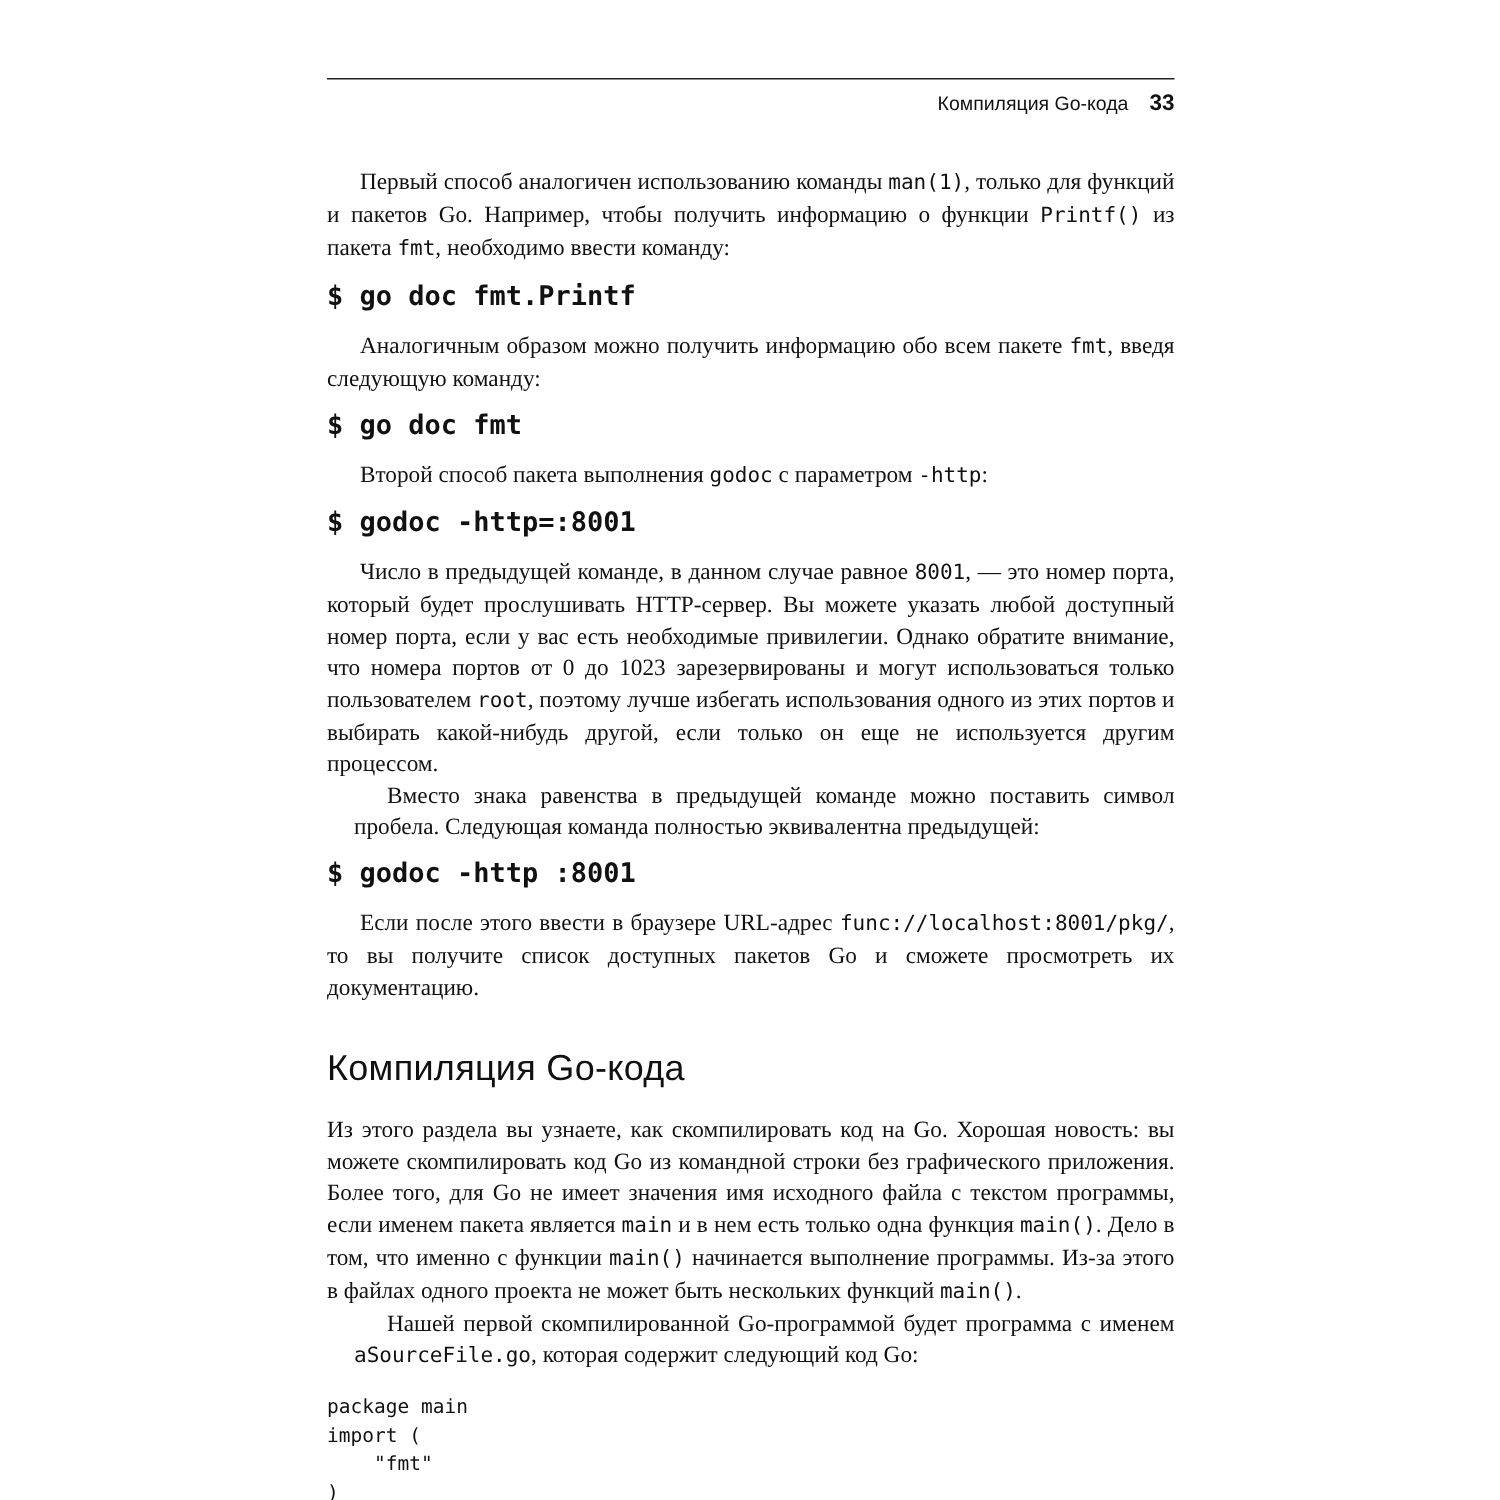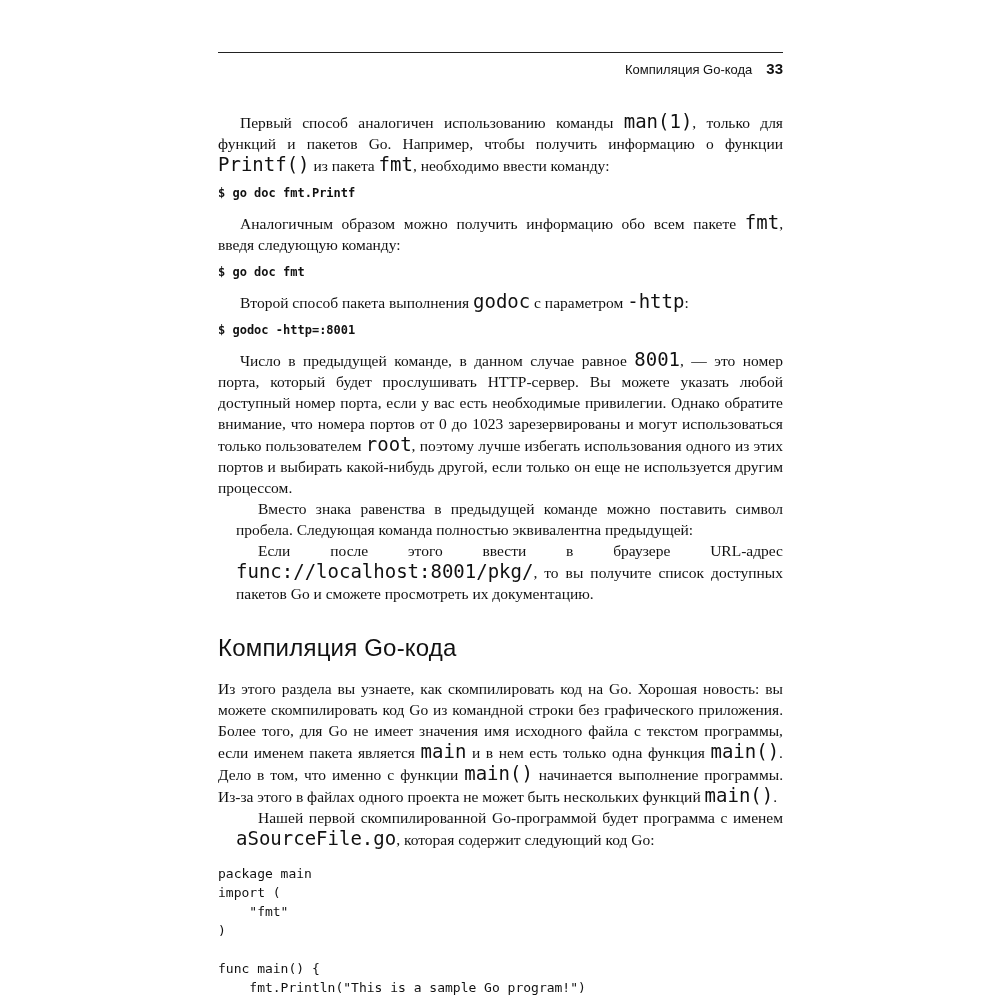--- a/index.html
+++ b/index.html
@@ -47,25 +47,25 @@
   }
   .para.indent {
     text-indent: 22px;
   }
   .para + .para {
     margin-top: 0;
     margin-left: 18px;
   }
   .inline-code {
     font-family: "DejaVu Sans Mono", monospace;
-    font-size: 19px;
+    font-size: 14px;
   }
   .shell-command {
     font-family: "DejaVu Sans Mono", monospace;
-    font-size: 12px;
+    font-size: 18px;
     font-weight: bold;
     margin: 10px 0 12px 0;
     white-space: pre;
   }
   .section-heading {
     font-family: "Liberation Sans", sans-serif;
     font-size: 24px;
     font-weight: 500;
     margin: 30px 0 16px 0;
     letter-spacing: 0.2px;
@@ -88,20 +88,21 @@
   </div>
   <div class="content">
       <p class="para indent"><span>Первый способ аналогичен использованию команды </span><span class="inline-code">man(1)</span><span>, только для функций и пакетов Go. Например, чтобы получить информацию о функции </span><span class="inline-code">Printf()</span><span> из пакета </span><span class="inline-code">fmt</span><span>, необходимо ввести команду:</span></p>
       <div class="shell-command">$ go doc fmt.Printf</div>
       <p class="para indent"><span>Аналогичным образом можно получить информацию обо всем пакете </span><span class="inline-code">fmt</span><span>, введя следующую команду:</span></p>
       <div class="shell-command">$ go doc fmt</div>
       <p class="para indent"><span>Второй способ пакета выполнения </span><span class="inline-code">godoc</span><span> с параметром </span><span class="inline-code">-http</span><span>:</span></p>
       <div class="shell-command">$ godoc -http=:8001</div>
       <p class="para indent"><span>Число в предыдущей команде, в данном случае равное </span><span class="inline-code">8001</span><span>, — это номер порта, который будет прослушивать HTTP-сервер. Вы можете указать любой доступный номер порта, если у вас есть необходимые привилегии. Однако обратите внимание, что номера портов от 0 до 1023 зарезервированы и могут использоваться только пользователем </span><span class="inline-code">root</span><span>, поэтому лучше избегать использования одного из этих портов и выбирать какой-нибудь другой, если только он еще не используется другим процессом.</span></p>
       <p class="para indent"><span>Вместо знака равенства в предыдущей команде можно поставить символ пробела. Следующая команда полностью эквивалентна предыдущей:</span></p>
+      <div class="shell-command">$ godoc -http :8001</div>
       <p class="para indent"><span>Если после этого ввести в браузере URL-адрес </span><span class="inline-code">func://localhost:8001/pkg/</span><span>, то вы получите список доступных пакетов Go и сможете просмотреть их документацию.</span></p>
       <h1 class="section-heading">Компиляция Go-кода</h1>
       <p class="para"><span>Из этого раздела вы узнаете, как скомпилировать код на Go. Хорошая новость: вы можете скомпилировать код Go из командной строки без графического приложения. Более того, для Go не имеет значения имя исходного файла с текстом программы, если именем пакета является </span><span class="inline-code">main</span><span> и в нем есть только одна функция </span><span class="inline-code">main()</span><span>. Дело в том, что именно с функции </span><span class="inline-code">main()</span><span> начинается выполнение программы. Из-за этого в файлах одного проекта не может быть нескольких функций </span><span class="inline-code">main()</span><span>.</span></p>
       <p class="para indent"><span>Нашей первой скомпилированной Go-программой будет программа с именем </span><span class="inline-code">aSourceFile.go</span><span>, которая содержит следующий код Go:</span></p>
       <pre class="code-block">package main
 import (
     "fmt"
 )
 
 func main() {

